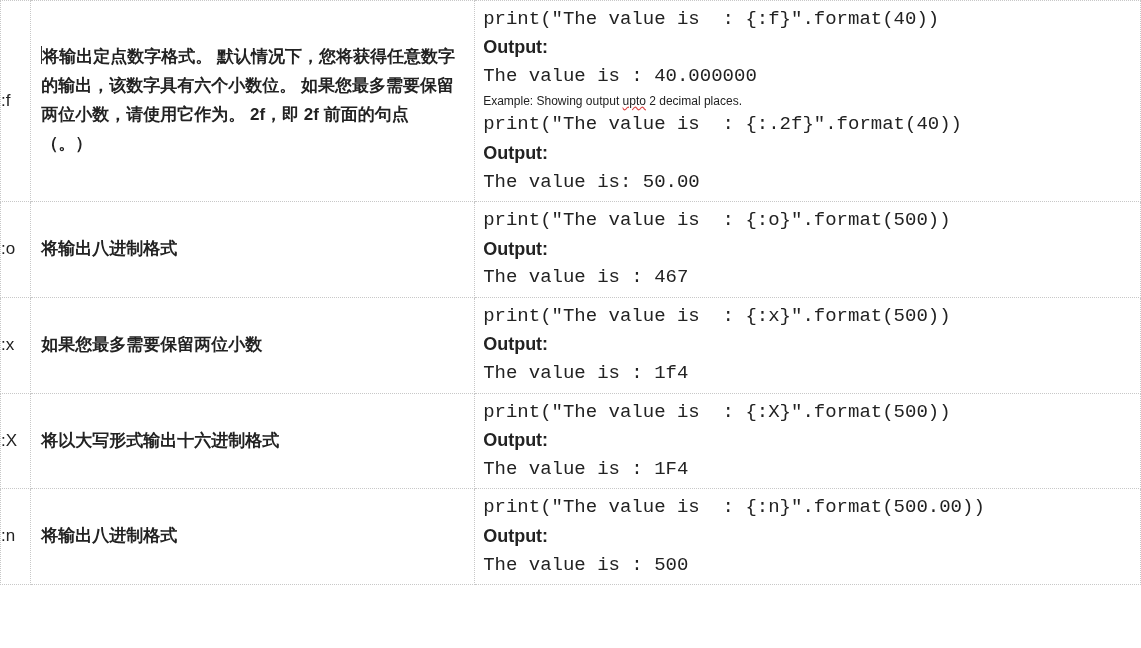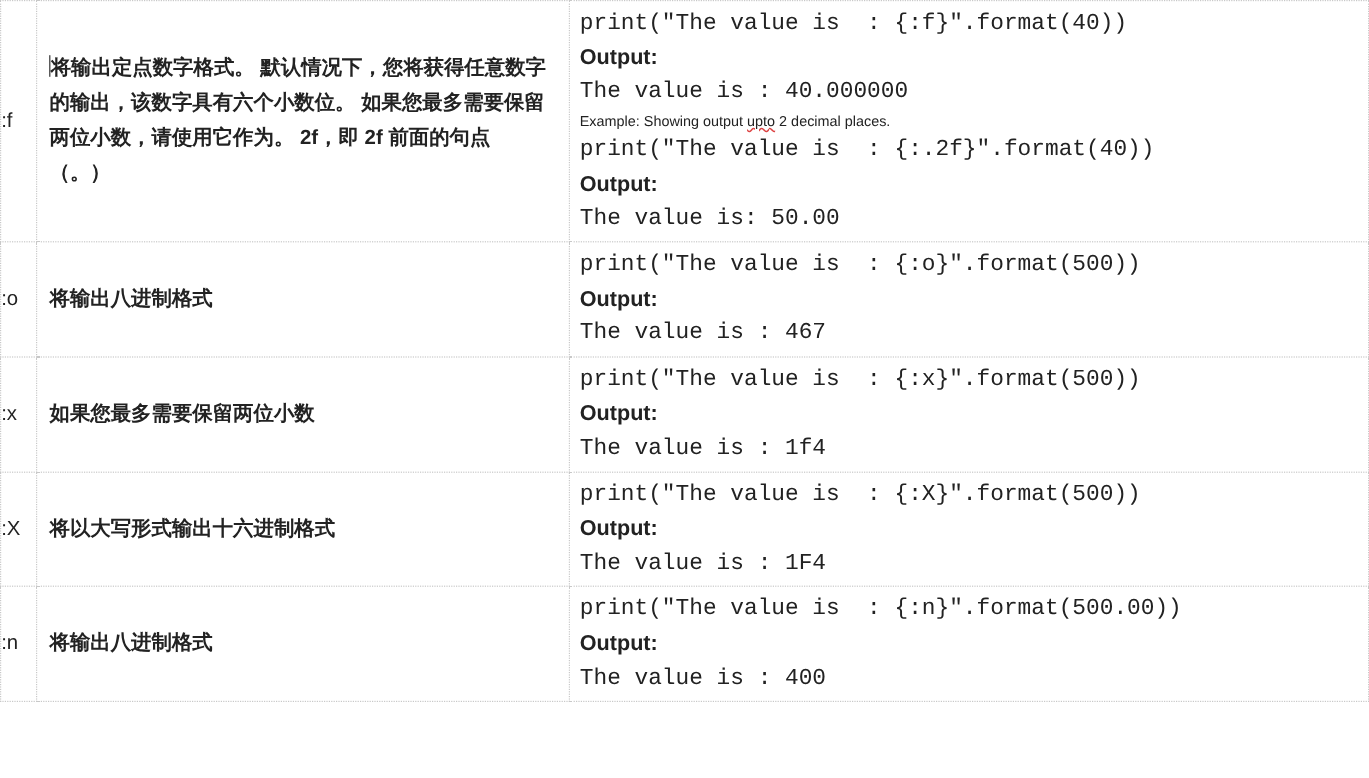--- a/index.html
+++ b/index.html
@@ -122,17 +122,17 @@
         <div class="out-text">The value is  : 1F4</div>
       </td>
     </tr>
 
     <tr>
       <td class="col-spec">:n</td>
       <td class="col-desc">将输出八进制格式</td>
       <td class="col-example">
         <div class="code">print("The value is  : {:n}".format(500.00))</div>
         <div class="out-label">Output:</div>
-        <div class="out-text">The value is  : 400</div>
+        <div class="out-text">The value is  : 500</div>
       </td>
     </tr>
   </tbody>
 </table>
 
 </body></html>

